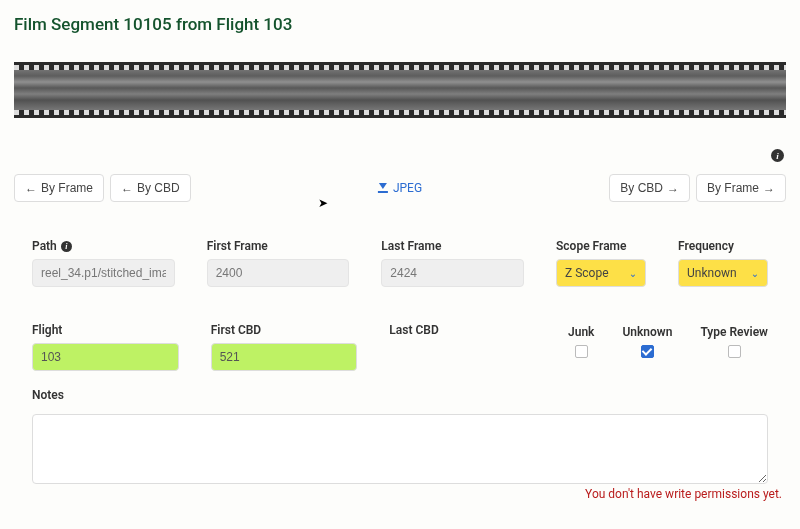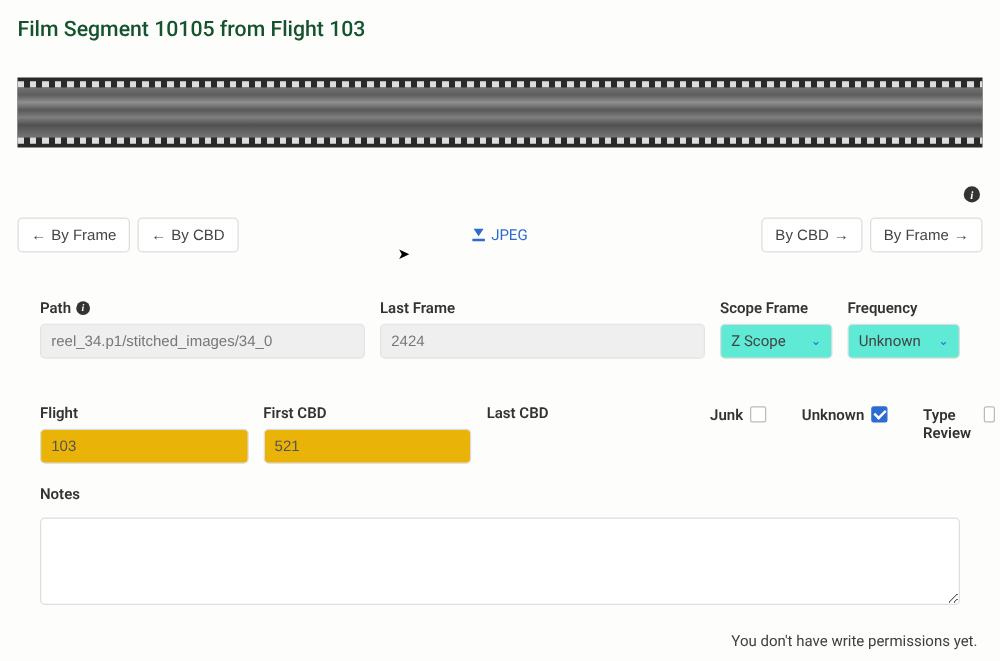--- a/index.html
+++ b/index.html
@@ -93,21 +93,21 @@
   gap: 5px;
   cursor: pointer;
 }
 .arrow { font-size: 12px; }
 .form-area {
   margin-top: 18px;
   padding: 0 18px;
 }
 .form-row {
   display: flex;
-  gap: 12px;
+  gap: 32px;
   margin-bottom: 16px;
   margin-top: 36px;
 }
 .col { flex: 1; min-width: 0; }
 .col-narrow { flex: 0 0 auto; }
 .label {
   font-size: 12px;
   font-weight: 600;
   color: #333;
   margin-bottom: 6px;
@@ -127,50 +127,50 @@
   font-style: italic;
   font-family: Georgia, serif;
 }
 .input, .select {
   width: 100%;
   border: 1px solid #ddd;
   border-radius: 4px;
   padding: 6px 8px;
   font-size: 12px;
   color: #555;
-  background: #eab308;
+  background: #bef264;
 }
 .input.readonly {
   background: #efefef;
   border-color: #e4e4e4;
   color: #777;
 }
 .select-wrap {
   border: 1px solid #ddd;
   border-radius: 4px;
   padding: 6px 8px;
   font-size: 12px;
   color: #444;
   display: flex;
   align-items: center;
   justify-content: space-between;
   min-width: 80px;
   cursor: pointer;
-  background: #5eead4;
+  background: #fde047;
 }
 .select-wrap .caret {
   color: #2c6cd1;
   font-size: 10px;
 }
 .checks {
   display: flex;
   gap: 28px;
   margin-top: 2px;
 }
-.check-col { display: flex; gap: 6px; }
+.check-col { display: flex; flex-direction: column; gap: 6px; align-items: center; }
 .check-label { font-size: 12px; font-weight: 600; color: #333; }
 .checkbox {
   width: 13px; height: 13px;
   border: 1px solid #bbb;
   border-radius: 2px;
   background: #fff;
   cursor: pointer;
   display: flex;
   align-items: center;
   justify-content: center;
@@ -196,23 +196,22 @@
   border: 1px solid #ddd;
   border-radius: 4px;
   padding: 6px 8px;
   font-size: 12px;
   resize: both;
   font-family: inherit;
   margin-top: 6px;
 }
 .footer-msg {
   text-align: right;
-  color: #404040;
-  font-size: 12px;
-  margin-top: 18px;
+  color: #b91c1c;
+  font-size: 12px;
   padding-right: 4px;
 }
 .cursor {
   position: absolute;
   left: 318px;
   top: 196px;
   font-size: 12px;
   color: #000;
   pointer-events: none;
 }
@@ -280,20 +279,24 @@
   </div>
 
   <div class="form-area">
     <div class="form-row">
       <div class="col">
         <div class="label">
           <span>Path</span>
           <span class="mini-info">i</span>
         </div>
         <input class="input readonly" readonly="" value="reel_34.p1/stitched_images/34_0" style="">
+      </div>
+      <div class="col">
+        <div class="label">First Frame</div>
+        <input class="input readonly" readonly="" value="2400" style="">
       </div>
       <div class="col">
         <div class="label">Last Frame</div>
         <input class="input readonly" readonly="" value="2424" style="">
       </div>
       <div class="col-narrow" style="width:90px">
         <div class="label">Scope Frame</div>
         <div class="select-wrap">
           <span>Z Scope</span>
           <span class="caret">⌄</span>

